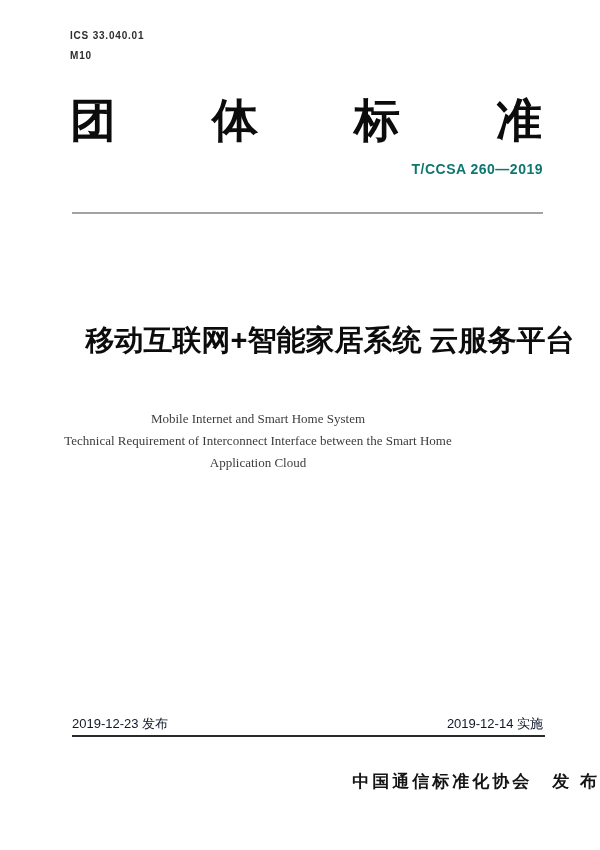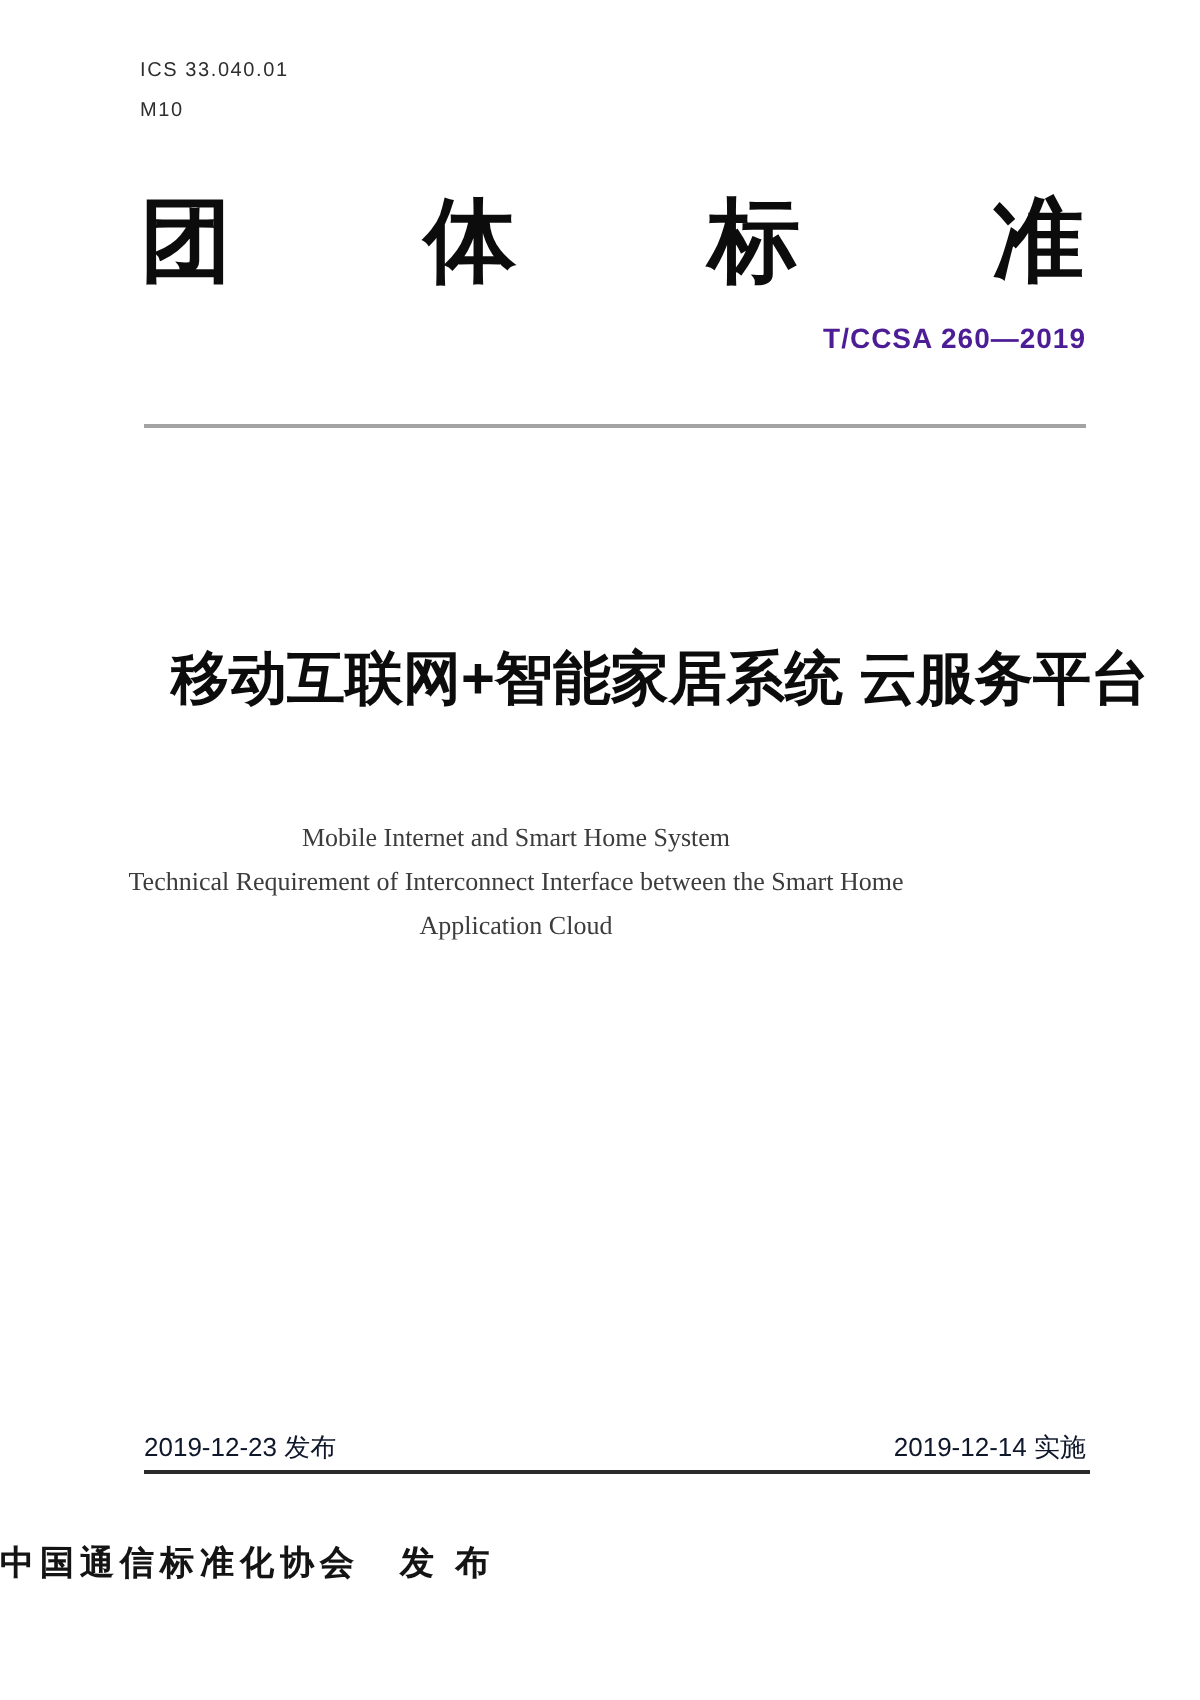--- a/index.html
+++ b/index.html
@@ -17,41 +17,41 @@
     overflow: hidden;
   }
   .ics-block {
     position: absolute;
     left: 70px;
     top: 26px;
     font-size: 10px;
     line-height: 20px;
     letter-spacing: 0.8px;
     color: #2e2e2e;
-    font-weight: normal;
+    font-weight: bold;
   }
   .std-type {
     position: absolute;
     left: 70px;
     right: 58px;
     top: 90px;
     display: flex;
     justify-content: space-between;
     font-size: 46px;
     font-weight: bold;
     color: #0c0c0c;
   }
   .std-number {
     position: absolute;
     right: 57px;
     top: 161px;
     font-size: 14px;
     font-weight: bold;
     letter-spacing: 0.5px;
-    color: #4c1d95;
+    color: #0f766e;
   }
   .divider {
     position: absolute;
     left: 72px;
     top: 212px;
     width: 471px;
     height: 2px;
     background: #a3a3a3;
   }
   .title-cn {
@@ -93,21 +93,21 @@
     top: 735px;
     width: 473px;
     height: 2px;
     background: #2a2a2a;
   }
   .publisher {
     position: absolute;
     left: 0;
     width: 600px;
     top: 770px;
-    text-align: left;
+    text-align: right;
     font-size: 17px;
     font-weight: bold;
     letter-spacing: 3px;
     color: #141414;
   }
 </style>
 </head>
 <body>
 
 <div class="page">

